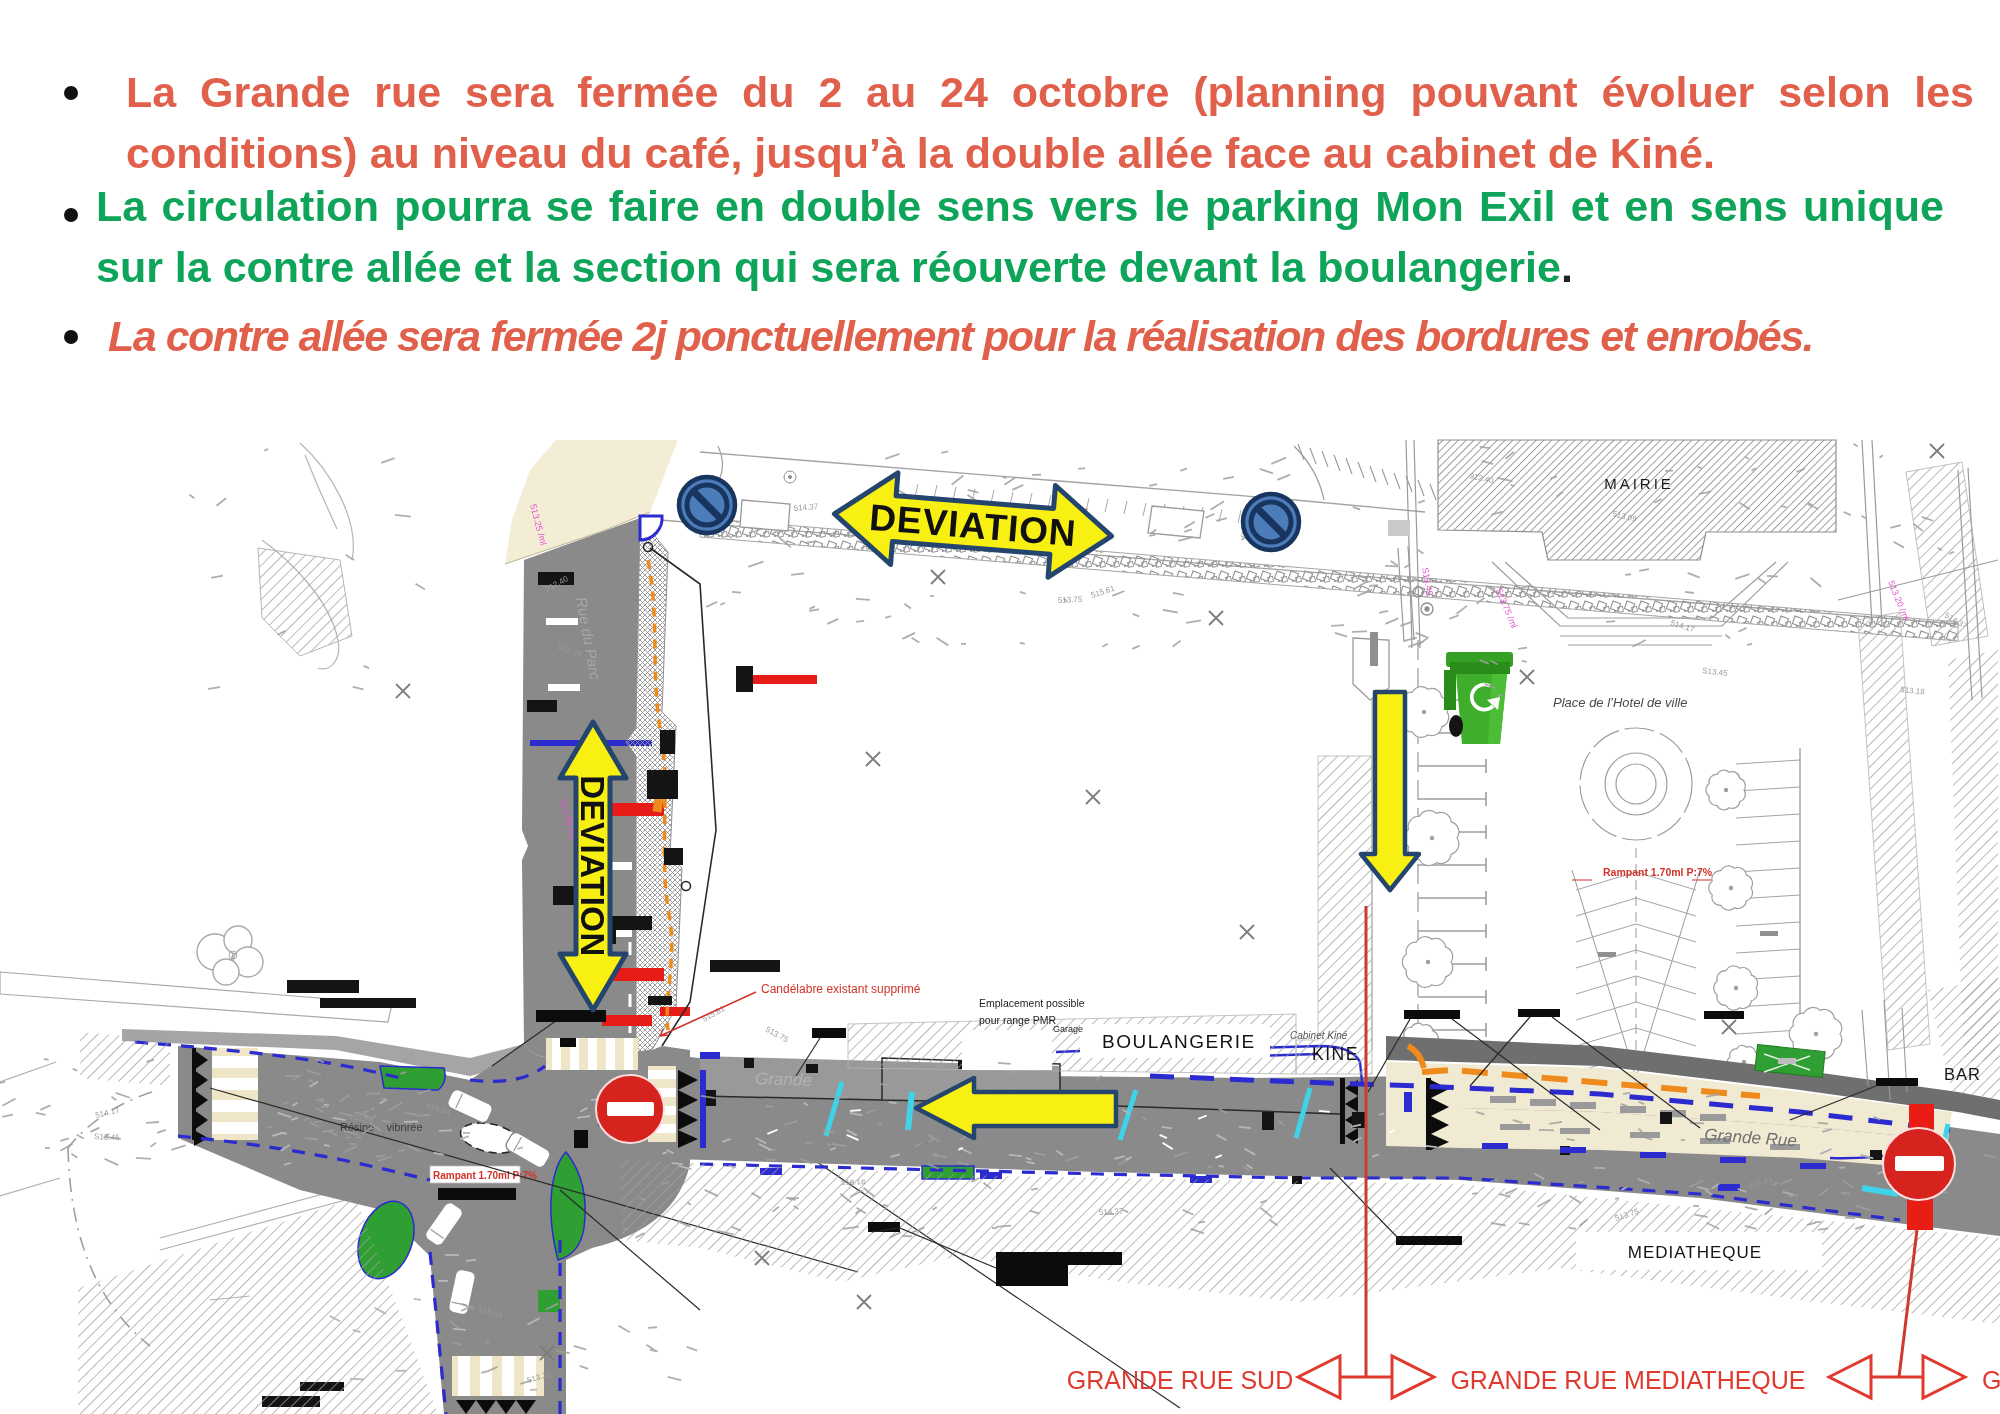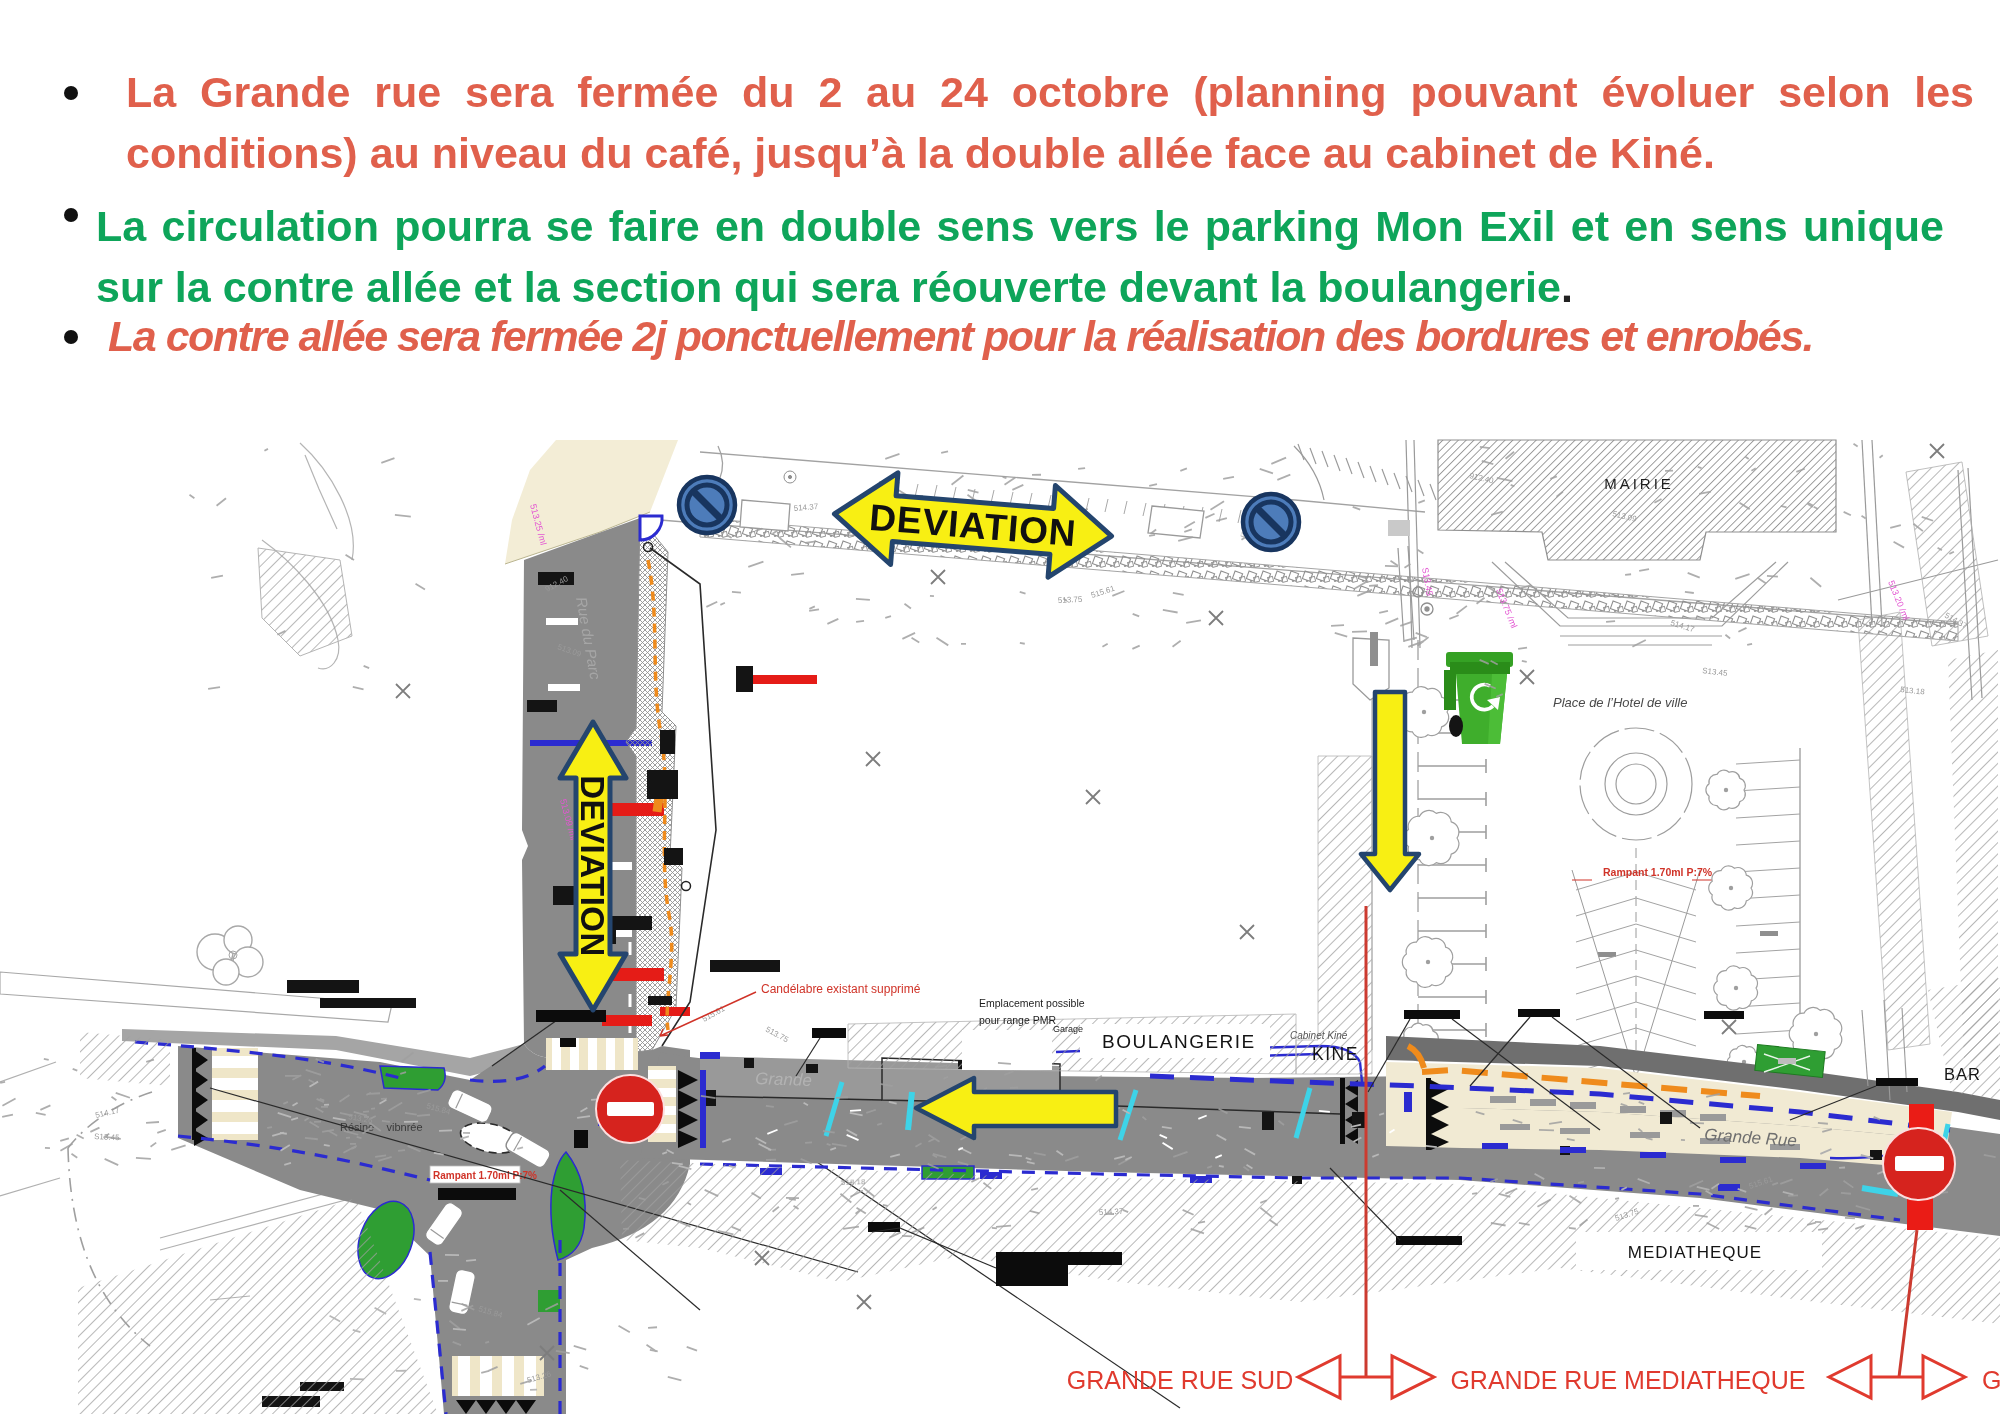--- a/index.html
+++ b/index.html
@@ -12,21 +12,21 @@
 .grn{color:#0ea55a;}
 .blk{color:#222;}
 </style></head>
 <body>
 
 <div class="blt red" style="top:62px;left:96px;width:1848px;margin-left:30px;">
 <div class="l just">La Grande rue sera fermée du 2 au 24 octobre (planning pouvant évoluer selon les</div>
 <div class="l">conditions) au niveau du café, jusqu’à la double allée face au cabinet de Kiné.</div>
 </div>
 
-<div class="blt grn" style="top:196px;left:96px;width:1848px;">
+<div class="blt grn" style="top:176px;left:96px;width:1848px;">
 <div class="l just">La circulation pourra se faire en double sens vers le parking Mon Exil et en sens unique</div>
 <div class="l">sur la contre allée et la section qui sera réouverte devant la boulangerie<span class="blk">.</span></div>
 </div>
 
 <div class="blt red" style="top:306px;left:108px;width:1848px;font-style:italic;letter-spacing:-1.5px;">
 <div class="l">La contre allée sera fermée 2j ponctuellement pour la réalisation des bordures et enrobés.</div>
 </div>
 
 <div class="dot" style="left:64px;top:86px;"></div>
 <div class="dot" style="left:64px;top:208px;"></div>

